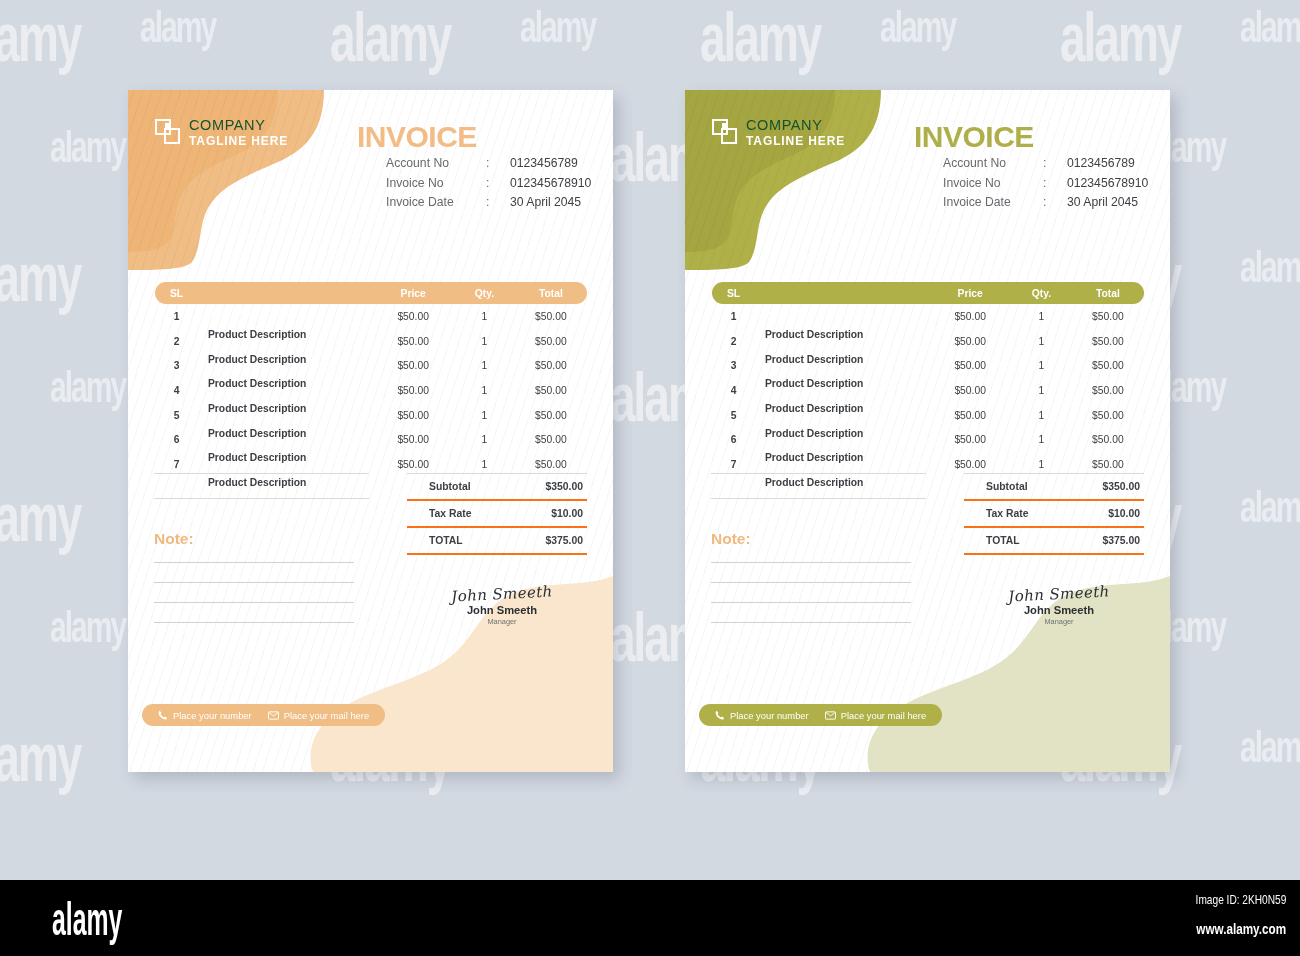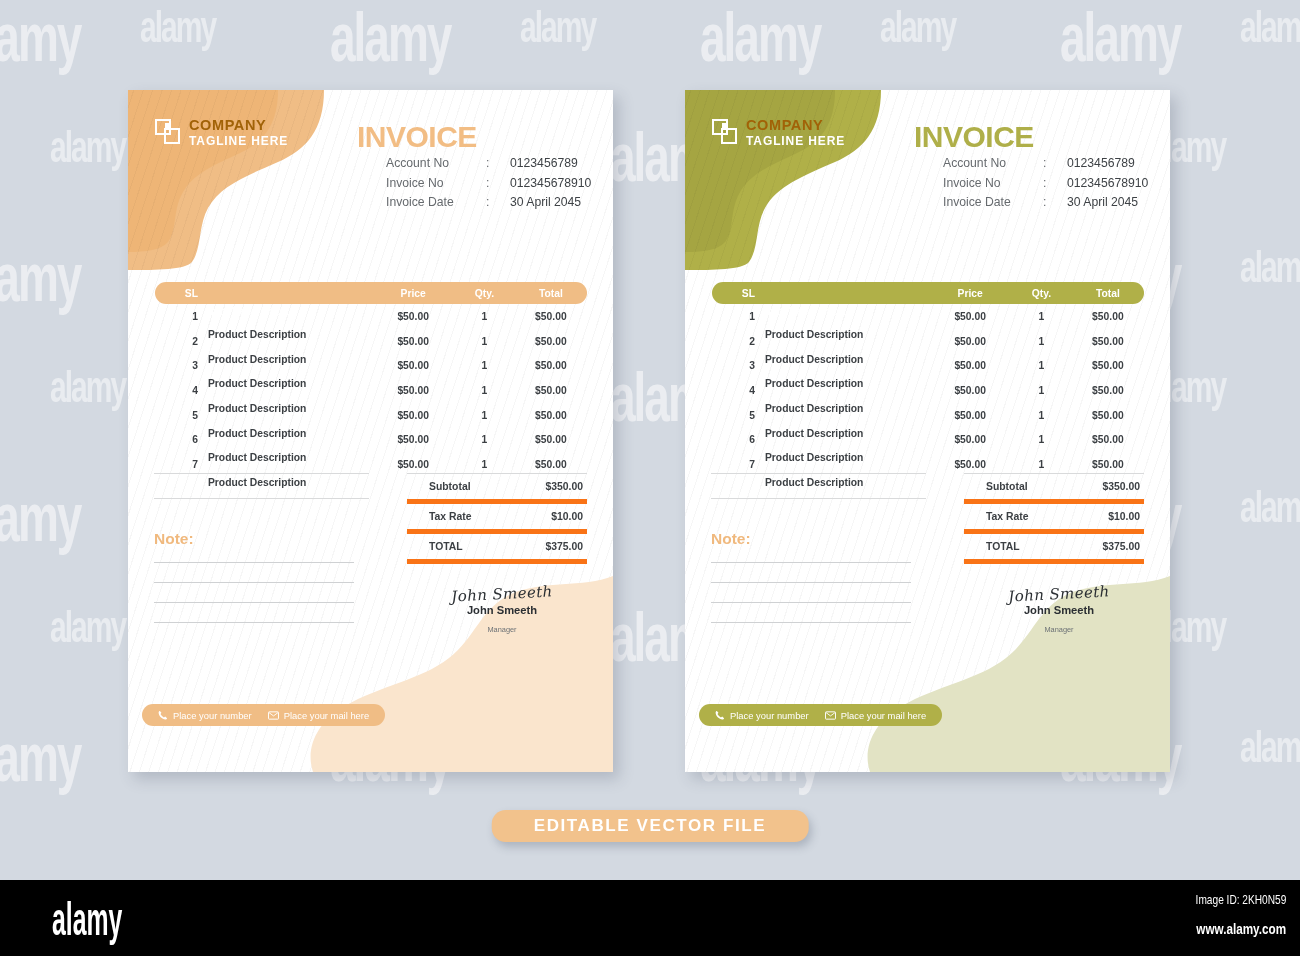--- a/index.html
+++ b/index.html
@@ -40,72 +40,72 @@
   }
 
   
   .blob-top{position:absolute;left:0;top:0;width:300px;height:180px;}
   .blob-bottom{position:absolute;right:0;bottom:0;width:360px;height:300px;}
 
   
   .logo-wrap{position:absolute;left:27px;top:28px;display:flex;align-items:center;gap:8px;z-index:3;}
   .logo-mark{width:26px;height:26px;position:relative;flex:0 0 auto;}
   .logo-txt{line-height:1;}
-  .logo-name{color:#a16207;font-size:14.5px;font-weight:700;letter-spacing:.6px;}
+  .logo-name{color:#14532d;font-size:14.5px;font-weight:400;letter-spacing:.6px;}
   .logo-tag{color:#fff;font-size:12px;font-weight:700;letter-spacing:.9px;margin-top:2px;}
 
   .inv-title{
     position:absolute;right:36px;top:30px;text-align:left;
     font-size:30px;font-weight:700;letter-spacing:-.5px;z-index:3;
     width:220px;
   }
   .meta{position:absolute;left:258px;top:66px;z-index:3;}
   .meta-row{display:flex;align-items:flex-end;margin-bottom:5.5px;}
   .meta-k{width:100px;font-size:12.2px;color:#666a6e;}
   .meta-c{width:24px;font-size:12.2px;color:#666a6e;}
   .meta-v{font-size:12.2px;color:#3e4246;}
 
   
   .tbl{position:absolute;left:27px;top:192px;width:432px;z-index:3;}
   .thead{
     display:flex;align-items:center;height:22px;border-radius:11px;
     color:#fff;font-size:10.3px;font-weight:700;
   }
-  .c-sl{width:44px;text-align:right;}
+  .c-sl{width:44px;text-align:center;}
   .c-desc{width:168px;padding-left:10px;margin-top:36px;}
   .c-price{width:84px;text-align:center;}
   .c-qty{width:62px;text-align:center;}
   .c-total{width:74px;text-align:center;}
   .trow{display:flex;align-items:center;height:24.7px;font-size:10.3px;color:#3b3f43;}
   .trow .c-sl{font-weight:700;}
   .trow .c-desc{font-weight:700;}
-  .trow .c-price,.trow .c-qty,.trow .c-total{font-weight:700;}
+  .trow .c-price,.trow .c-qty,.trow .c-total{font-weight:400;}
 
   
   .totals{position:absolute;right:26px;top:383px;width:180px;z-index:3;}
   .trow2{display:flex;justify-content:space-between;align-items:center;
     height:25px;font-size:10.4px;color:#3b3f43;font-weight:700;
-    border-bottom:5px solid #f97316;padding:0 4px;}
+    border-bottom:2px solid #f97316;padding:0 4px;}
   .trow2:first-child{border-top:1px solid #d9dadb;}
   .trow2 .lbl{padding-left:18px;}
 
   .sep-line{position:absolute;left:26px;top:383px;width:215px;height:1px;background:#d9dadb;z-index:3;}
   .sep-line2{position:absolute;left:26px;top:408px;width:215px;height:1px;background:#d9dadb;z-index:3;}
 
   
   .note{position:absolute;left:26px;top:440px;z-index:3;width:200px;}
   .note-h{font-size:15.5px;font-weight:700;color:#f0b97e;margin-bottom:14px;}
   .note-ln{height:1px;background:#cfd1d3;margin-bottom:19px;}
 
   
   .sign{position:absolute;right:46px;top:495px;text-align:center;z-index:3;width:130px;}
   .sign-script{font-family:"DejaVu Serif", serif;font-style:italic;font-size:15px;color:#2b2f33;
     transform:rotate(-3deg);margin-bottom:1px;letter-spacing:.4px;}
   .sign-name{font-size:11.2px;font-weight:700;color:#2b2f33;}
-  .sign-role{font-size:7.4px;color:#6c7175;margin-top:9px;}
+  .sign-role{font-size:7.4px;color:#6c7175;margin-top:1px;}
 
   
   .fbar{
     position:absolute;left:14px;bottom:46px;height:22px;border-radius:11px;
     display:flex;align-items:center;gap:16px;padding:0 16px;z-index:4;
     color:#fff;font-size:9.4px;
   }
   .fitem{display:flex;align-items:center;gap:5px;}
 
   
@@ -494,20 +494,19 @@
       <div class="fitem">
         <svg width="11" height="9" viewBox="0 0 16 12">
           <rect x="0.7" y="0.7" width="14.6" height="10.6" rx="1" fill="none" stroke="#fff" stroke-width="1.4"></rect>
           <path d="M1.5 1.8 L8 6.6 L14.5 1.8" fill="none" stroke="#fff" stroke-width="1.3"></path>
         </svg>
         <span>Place your mail here</span>
       </div>
     </div>
   </div>
 
-  <div class="banner">EDITABLE VECTOR  FILE</div>
 </div>
 
 <div class="alamy-bar">
   <div class="alamy-logo">alamy</div>
   <div class="alamy-id">Image ID: 2KH0N59</div>
   <div class="alamy-url">www.alamy.com</div>
 </div>
 
 </body></html>

